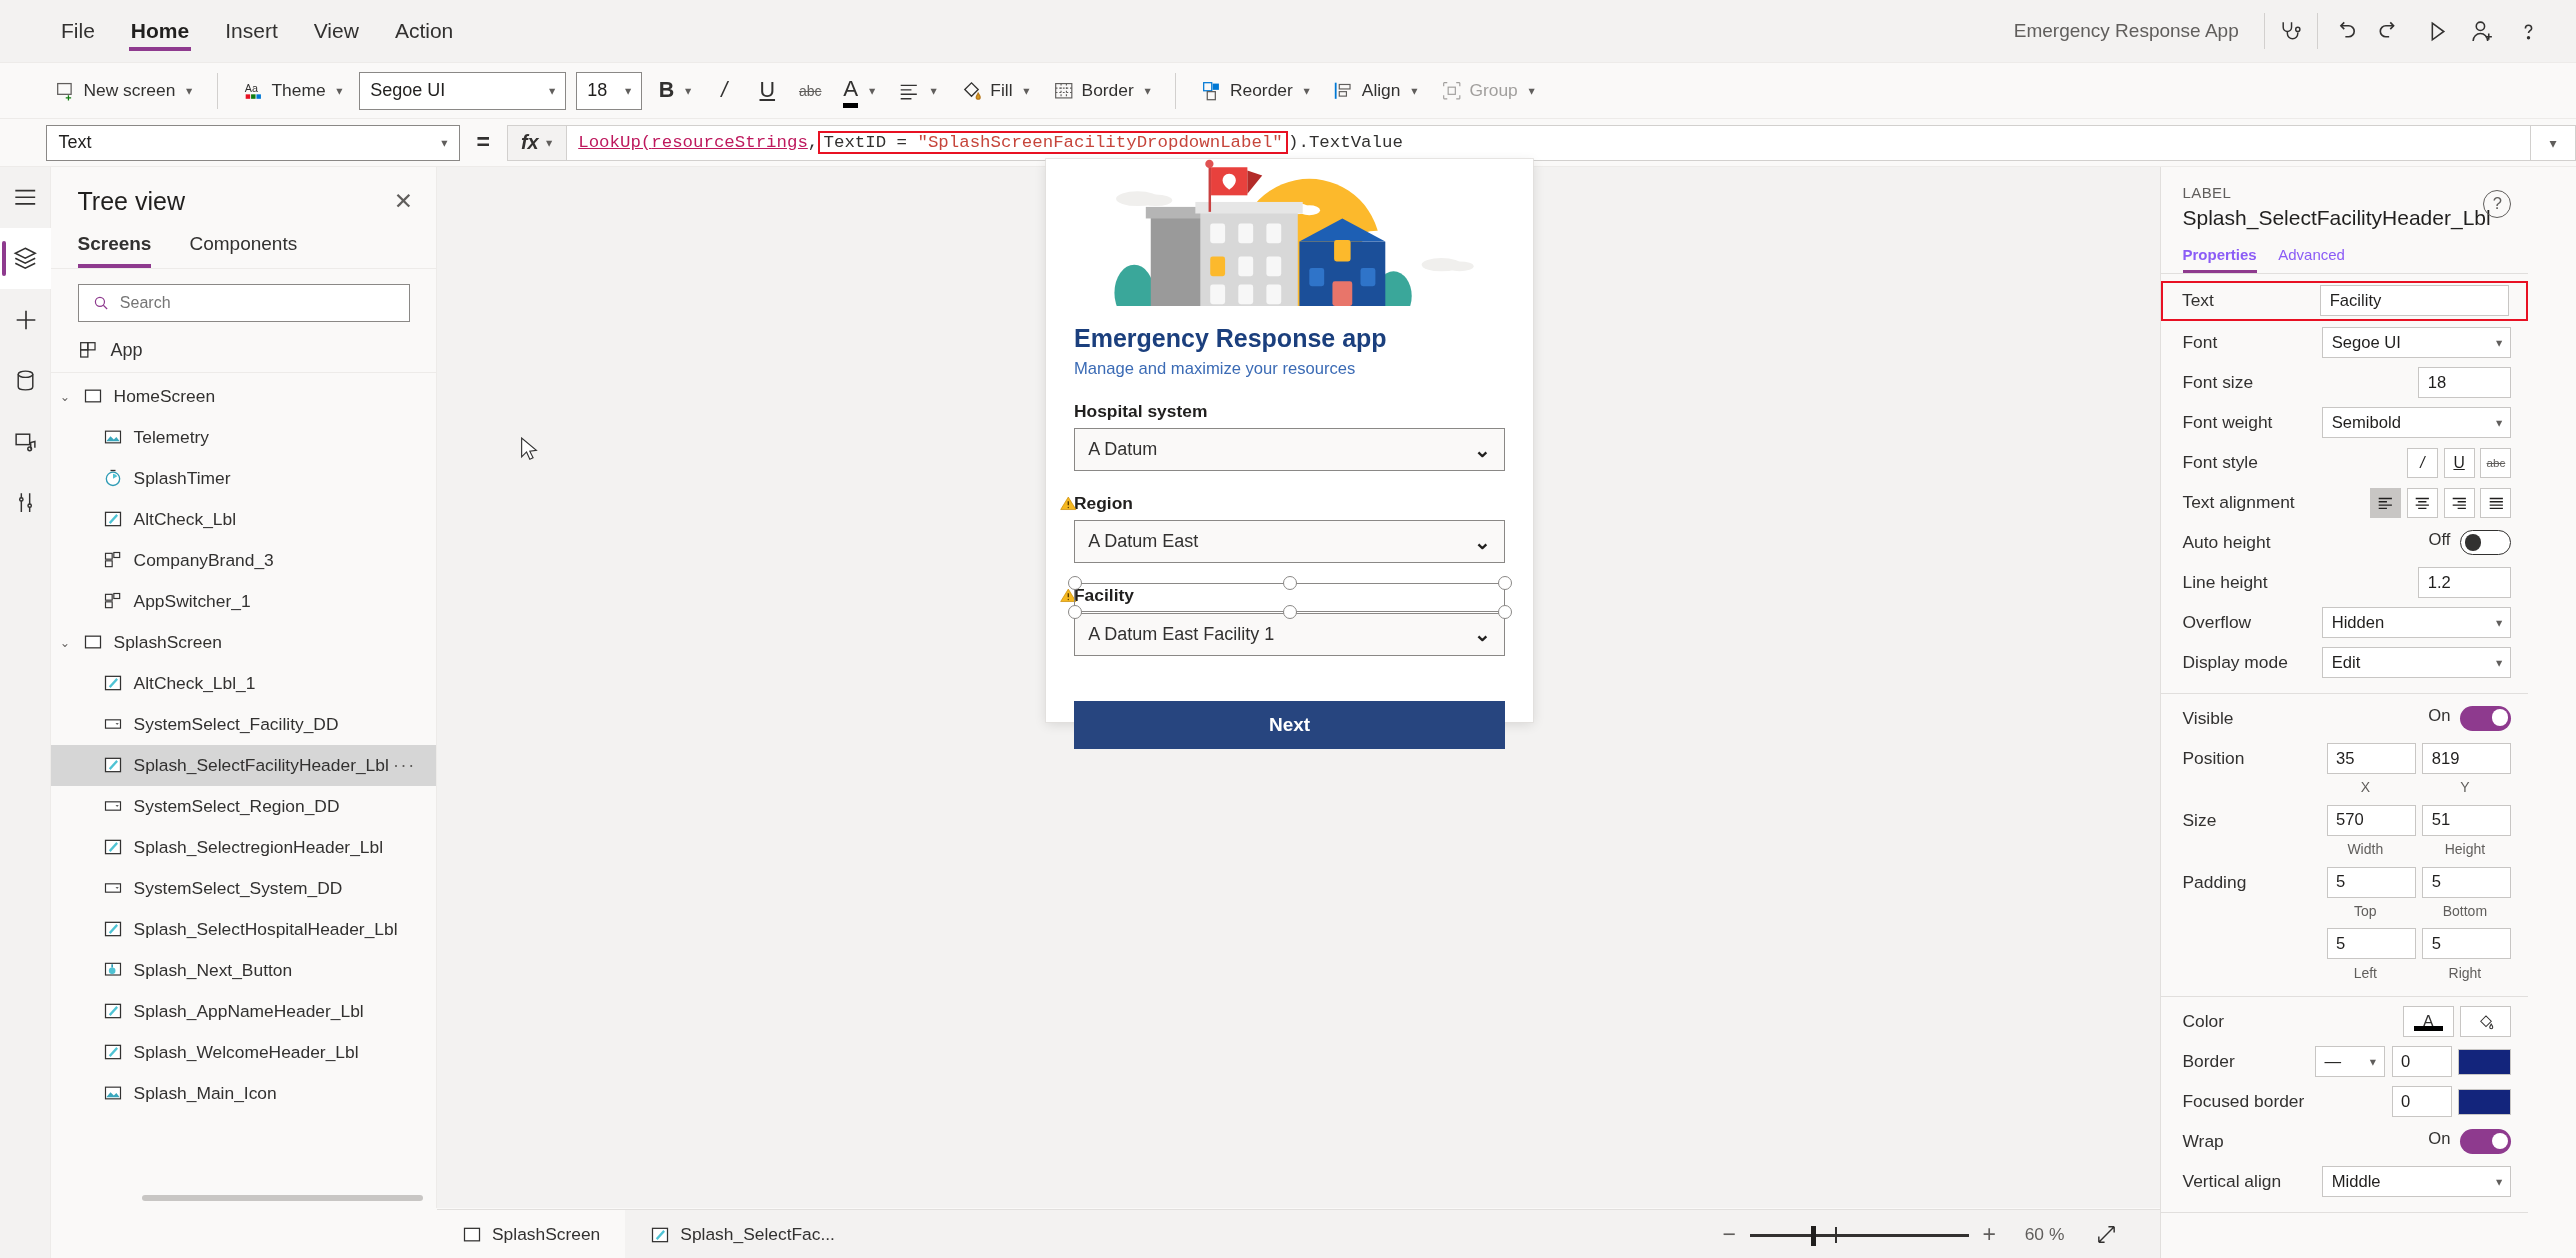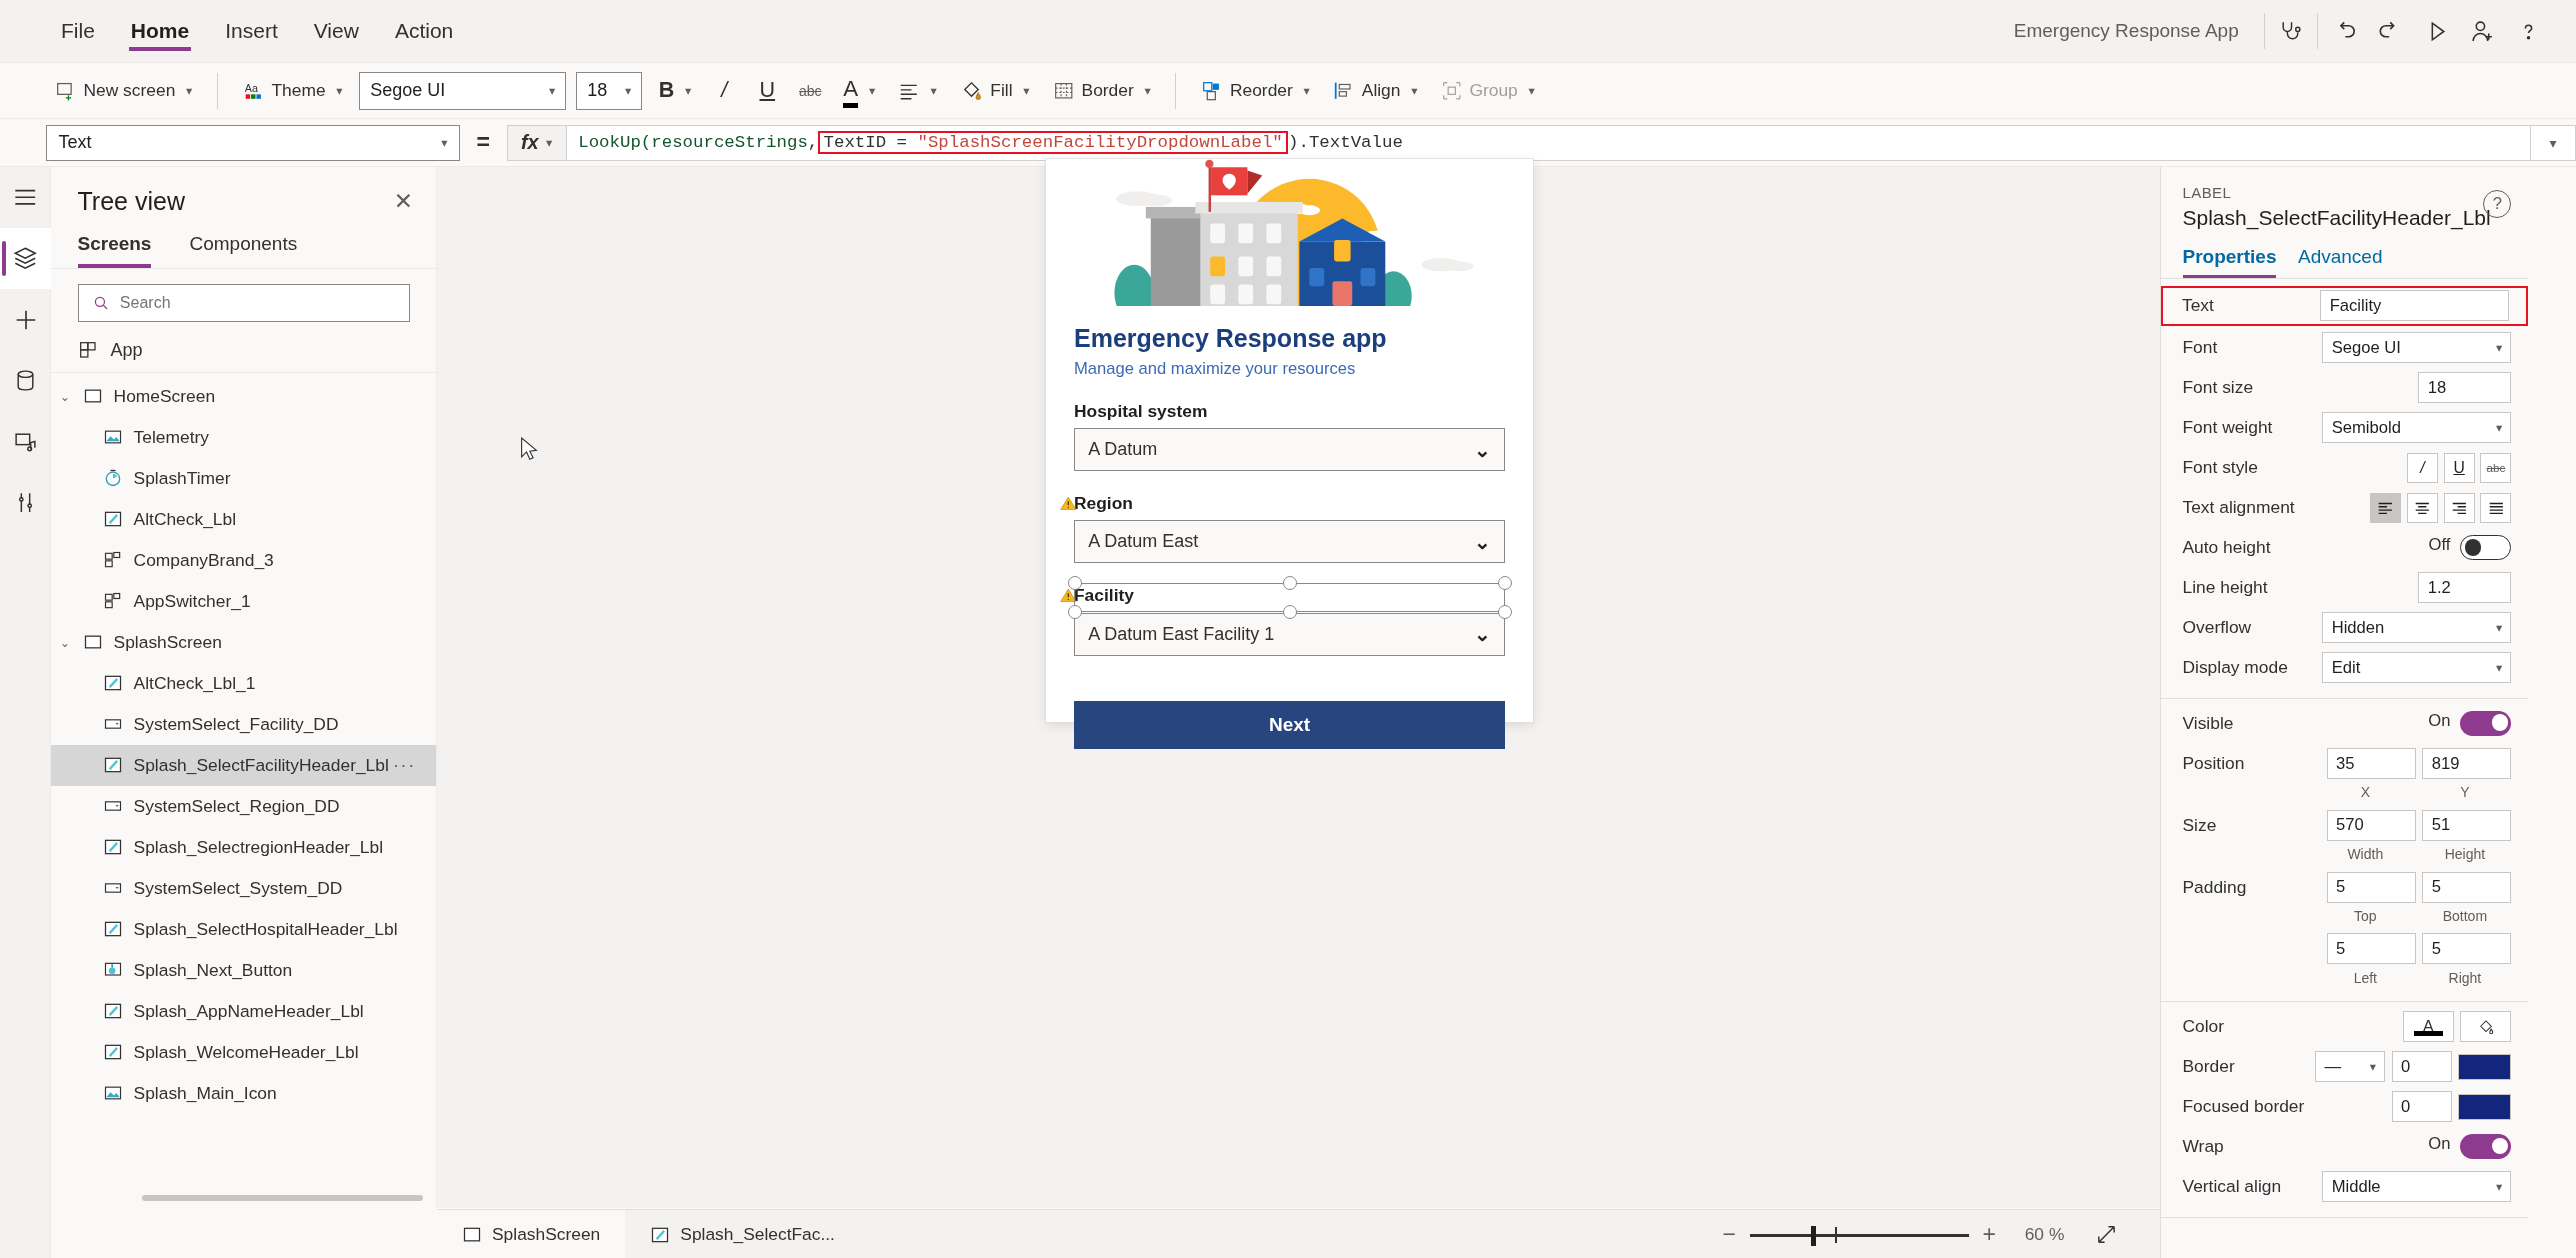--- a/index.html
+++ b/index.html
@@ -79,21 +79,21 @@
     width: 60px; height: 36px; background: #f3f2f1; border: 0.8px solid #d2d0ce;
     display: flex; align-items: center; justify-content: center; gap: 4.1px;
     cursor: pointer; font-style: italic; font-weight: bold; font-size: 20px;
   }
   .formula-input {
     flex: 1; height: 36px; background: #fff; border: 0.8px solid #d2d0ce; border-left: none;
     display: flex; align-items: center; padding: 0 11.6px;
     font-family: "Liberation Mono", monospace; font-size: 17.4px; white-space: nowrap;
     overflow: hidden; position: relative;
   }
-  .fm-fn { color: #14532d; }
+  .fm-fn { color: #be185d; text-decoration: underline; }
   .fm-plain { color: #323130; }
   .fm-str { color: #c6453b; }
   .formula-hilite {
     border: 2.5px solid #e81123; padding: 0 3.3px; margin: -2.5px 0;
   }
   .fb-chev {
     width: 45px; height: 36px; display: flex; align-items: center; justify-content: center;
     background: #fff; border: 0.8px solid #d2d0ce; border-left: none; cursor: pointer;
     font-size: 14px; color: #605e5c;
   }
@@ -239,21 +239,21 @@
   .pp-head { padding: 16.6px 21.5px 0 21.5px; position: relative; }
   .pp-kind { font-size: 15px; color: #605e5c; letter-spacing: 0.4px; }
   .pp-name { font-size: 21px; color: #201f1e; padding-top: 5px; }
   .pp-help {
     position: absolute; right: 16.6px; top: 23px; width: 28px; height: 28px;
     border: 1.7px solid #605e5c; border-radius: 50%; display: flex;
     align-items: center; justify-content: center; font-size: 16.6px; color: #605e5c;
     cursor: pointer;
   }
   .pp-tabs { display: flex; gap: 21.5px; padding: 16.6px 21.5px 0 21.5px; border-bottom: 0.8px solid #e1dfdd; }
-  .pp-tab { font-size: 19px; color: #0369a1; padding-bottom: 10px; cursor: pointer; position: relative; }
+  .pp-tab { font-size: 15px; color: #8b5cf6; padding-bottom: 10px; cursor: pointer; position: relative; }
   .pp-tab.active { font-weight: bold; }
   .pp-tab.active::after {
     content: ""; position: absolute; left: 0; right: 0; bottom: 0; height: 3.3px; background: #8e3a8e;
   }
   .pp-section { padding: 5px 0 10px 0; border-bottom: 0.8px solid #e1dfdd; }
   .pp-row {
     display: flex; align-items: center; min-height: 40px; padding: 0 16.6px 0 21.5px;
   }
   .pp-row.hl { border: 2.5px solid #e81123; padding-left: 19px; margin: 1.7px 0; }
   .pp-label { font-size: 17.4px; color: #323130; flex: 1; }

